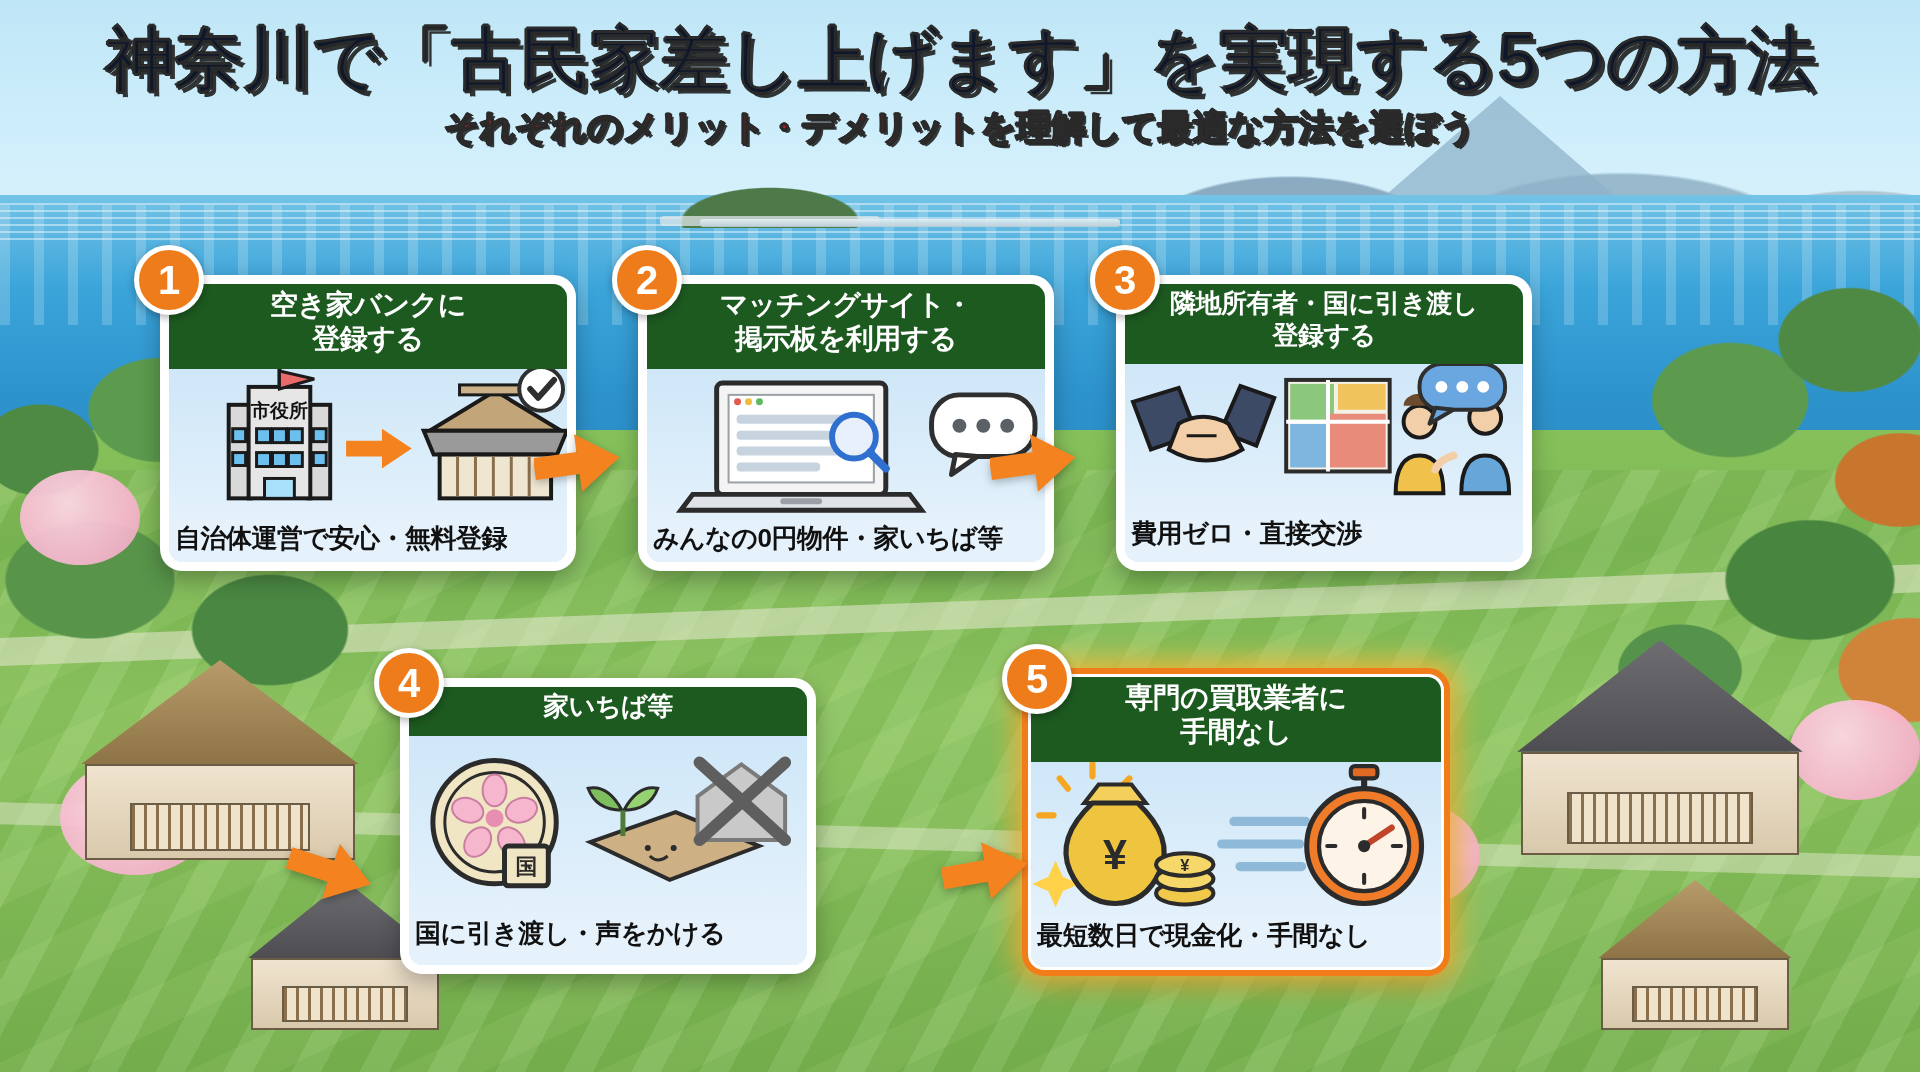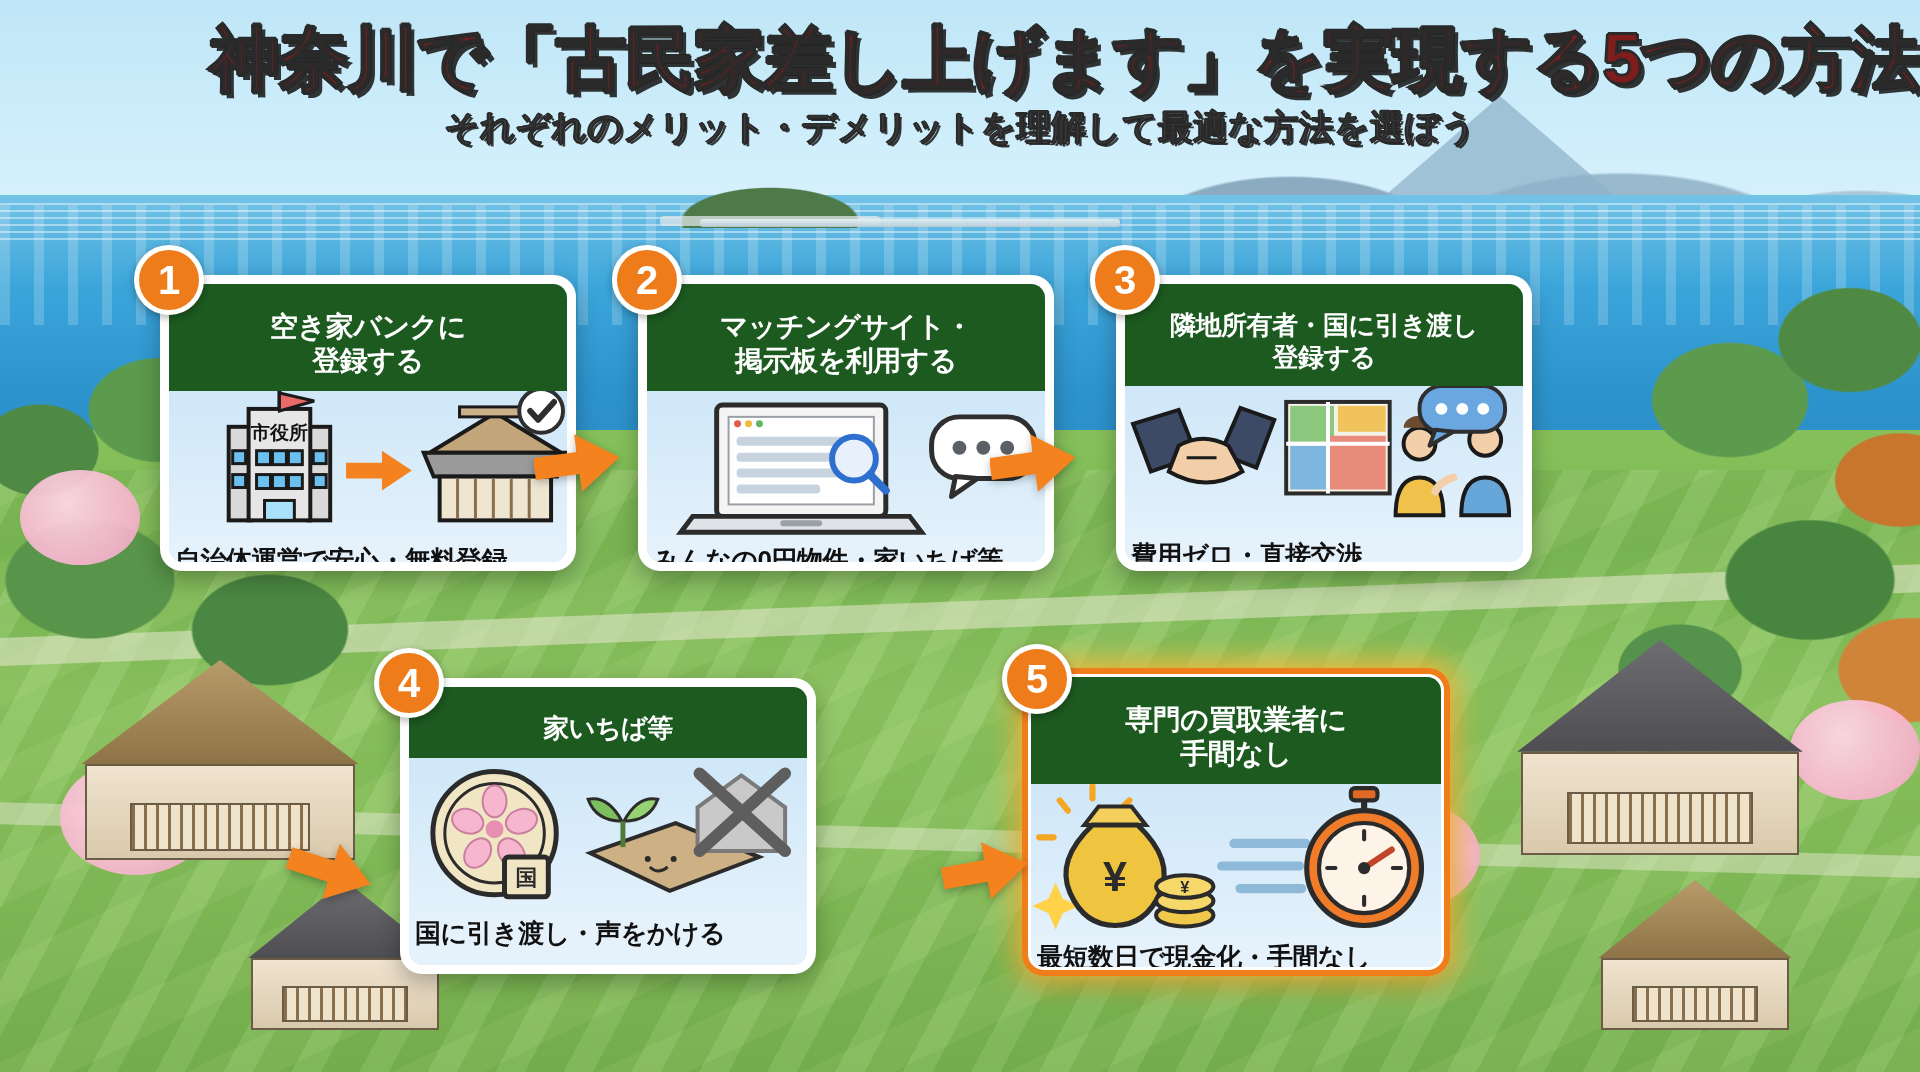--- a/index.html
+++ b/index.html
@@ -141,33 +141,32 @@
     background: repeating-linear-gradient(to right, #8a6f4d 0 3px, #efe3cb 3px 12px);
     border: 2px solid #6b5c45;
   }
 
   
   #title-block {
     position: absolute; top: 22px; left: 0; width: 100%;
     text-align: center; z-index: 40;
   }
   #main-title {
-    font-size: 70px; font-weight: 700; color: #7f1d1d;
+    font-size: 70px; font-weight: 400; color: #0f172a;
     letter-spacing: -1px; line-height: 1.08;
     -webkit-text-stroke: 2px #2a2a2a;
     text-shadow:
       5px 5px 0 rgba(35,35,35,.92),
       -2px 0 0 #2a2a2a, 2px 0 0 #2a2a2a,
       0 -2px 0 #2a2a2a, 0 2px 0 #2a2a2a;
     white-space: nowrap;
-    text-align: right;
   }
   #sub-title {
     margin-top: 6px;
-    font-size: 35px; font-weight: 400; color: #404040;
+    font-size: 35px; font-weight: 700; color: #b91c1c;
     letter-spacing: 0px;
     -webkit-text-stroke: 1.5px #2a2a2a;
     text-shadow:
       3px 3px 0 rgba(35,35,35,.9),
       -1.5px 0 0 #2a2a2a, 1.5px 0 0 #2a2a2a,
       0 -1.5px 0 #2a2a2a, 0 1.5px 0 #2a2a2a;
     white-space: nowrap;
   }
 
   
@@ -188,21 +187,21 @@
   .card-inner {
     width: 100%; height: 100%;
     border-radius: 14px; overflow: hidden;
     background: #cfe7f8;
     display: flex; flex-direction: column;
   }
   .card-head {
     background: #1d5a20;
     color: #fff;
     text-align: center;
-    padding: 26px 8px 13px;
+    padding: 4px 8px 13px;
     font-size: 28px; font-weight: 900; line-height: 1.22;
     letter-spacing: -0.5px;
   }
   .card-head.small { font-size: 26px; }
   .card-body {
     flex: 1;
     background: linear-gradient(#cfe7f8, #e3f1fb);
     position: relative;
   }
   .card-foot {

